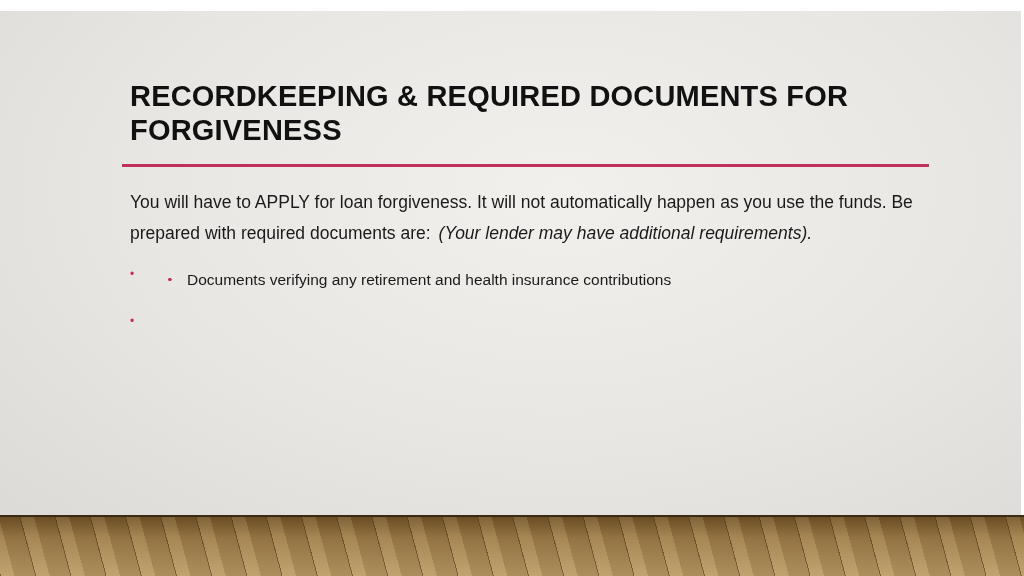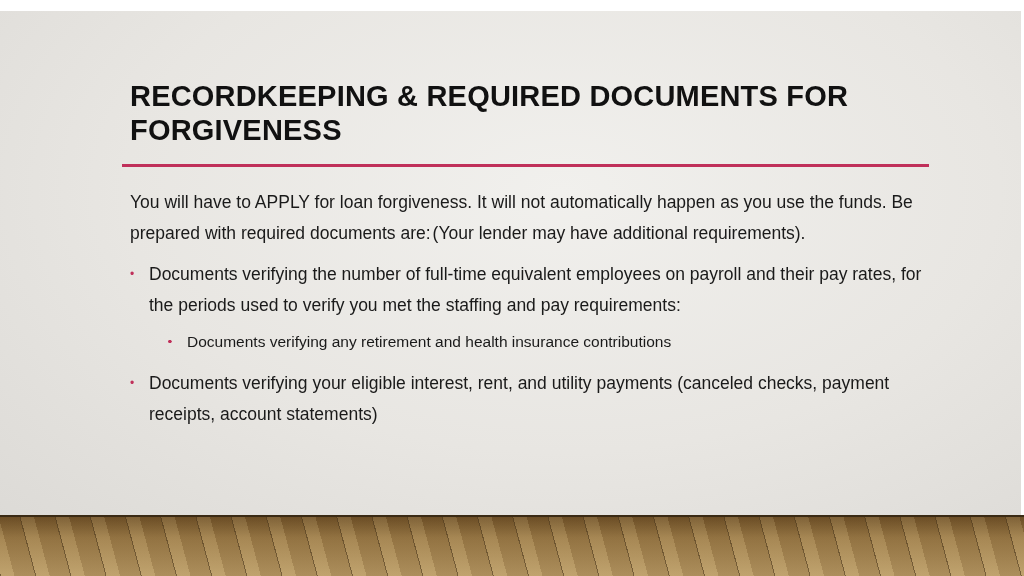--- a/index.html
+++ b/index.html
@@ -26,21 +26,21 @@
     letter-spacing: 0.2px;
   }
   .rule {
     position: absolute; left: 122px; top: 153px; width: 807px; height: 3px;
     background: #c0305a;
   }
   .intro {
     position: absolute; left: 130px; top: 176px; width: 830px;
     font-size: 17.5px; line-height: 31px; color: #1a1a1a;
   }
-  .intro .note { margin-left: 2px; }
+  .intro .note { font-style: italic; margin-left: 8px; }
   .bullets { position: absolute; left: 130px; top: 248px; width: 820px; }
   .b1 {
     position: relative; padding-left: 19px;
     font-size: 17.5px; line-height: 31px; color: #1a1a1a;
   }
   .dot {
     position: absolute; color: #c0305a; font-size: 12px;
   }
   .b1 .dot { left: 0; top: 0; }
   .sub { margin: 4px 0 10px 38px; }
@@ -58,37 +58,35 @@
   <div class="title">RECORDKEEPING &amp; REQUIRED DOCUMENTS FOR FORGIVENESS</div>
   <div class="rule"></div>
 
   <div class="intro">
     <span>You will have to APPLY for loan forgiveness. It will not automatically happen as you use the funds. Be prepared with required documents are:</span><span class="note">(Your lender may have additional requirements).</span>
   </div>
 
   <div class="bullets">
     <div class="b1">
       <span class="dot">•</span>
-      <span>Documents verifying the number of full-time equivalent employees on payroll and their pay rates, for the periods used to verify you met the staffing and pay requirements:</span>
     </div>
     <div class="sub">
       <div class="b2">
         <span class="dot">•</span>
       </div>
       <div class="b2">
         <span class="dot">•</span>
       </div>
       <div class="b2">
         <span class="dot">•</span>
       </div>
       <div class="b2">
         <span class="dot">•</span>
         <span>Documents verifying any retirement and health insurance contributions</span>
       </div>
     </div>
     <div class="b1 last">
       <span class="dot">•</span>
-      <span>Documents verifying your eligible interest, rent, and utility payments (canceled checks, payment receipts, account statements)</span>
     </div>
   </div>
 </div>
 
 <div class="floor"></div>
 
 </body></html>

